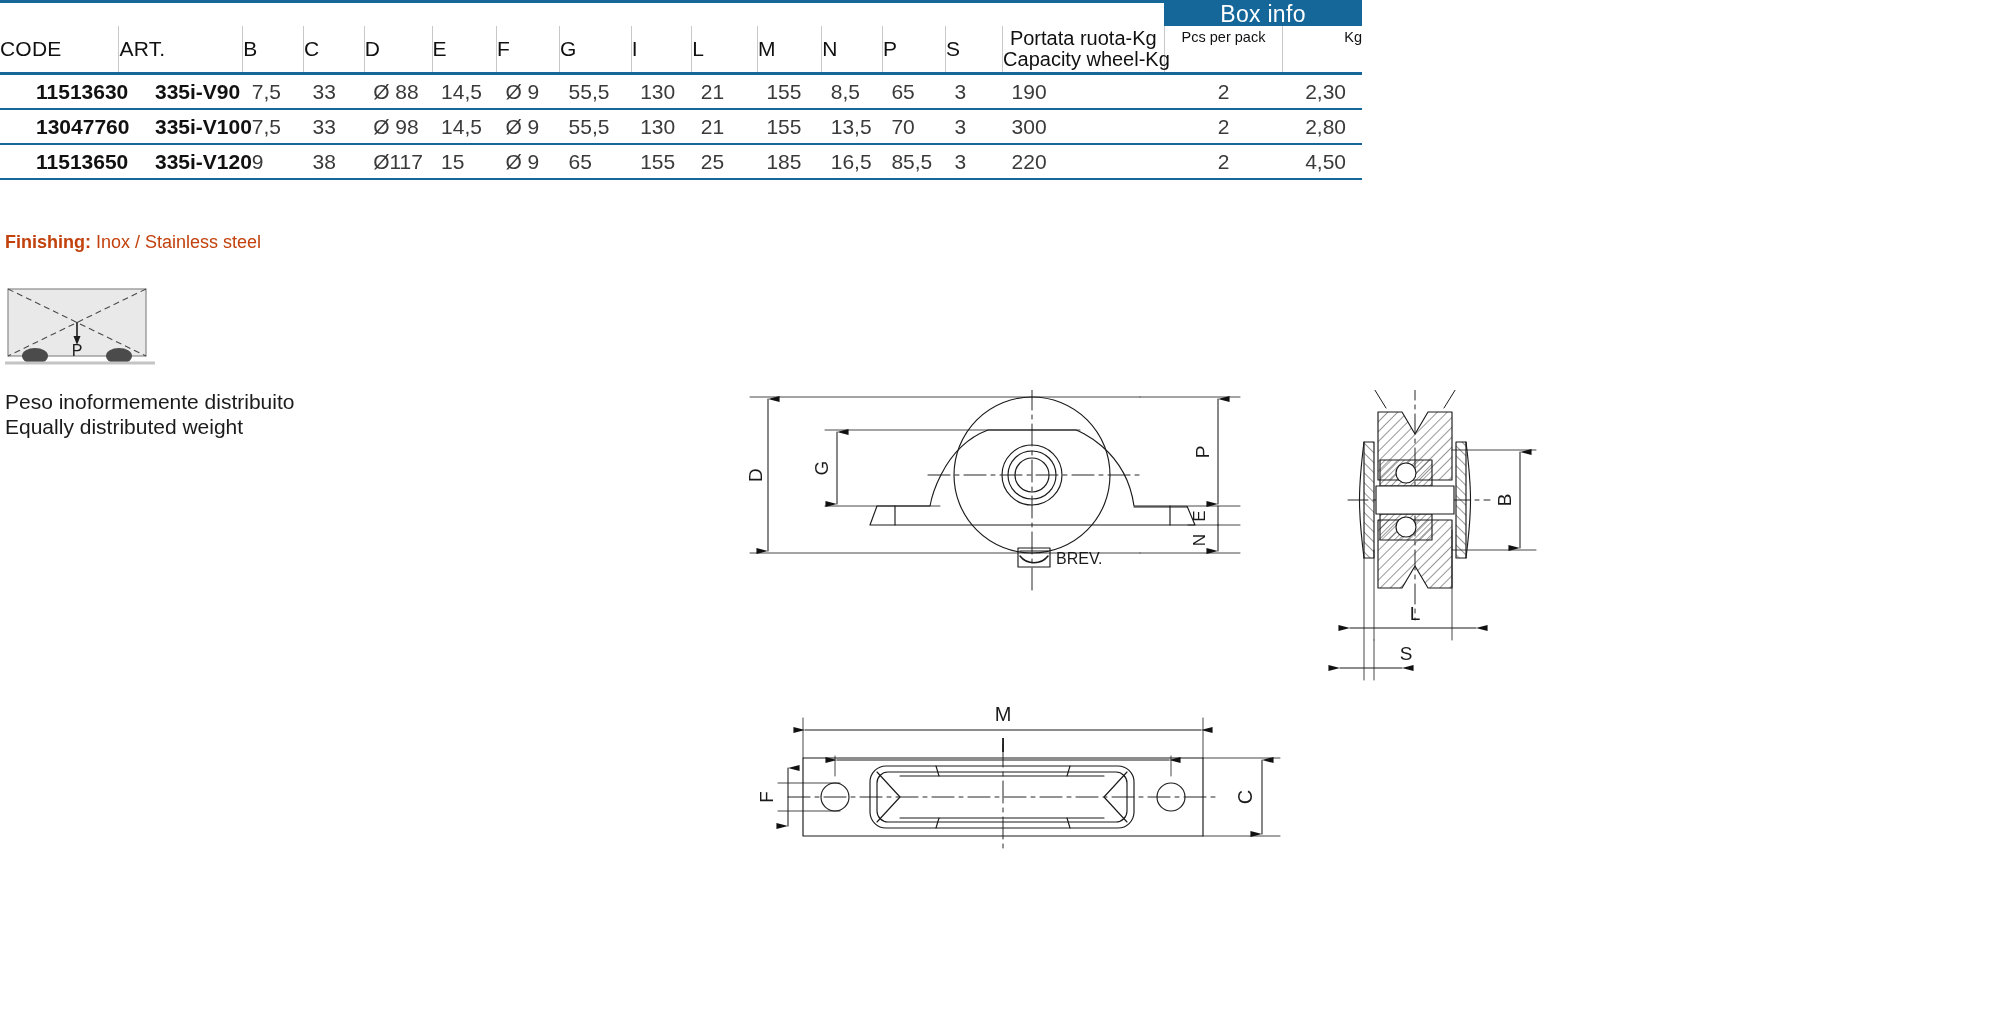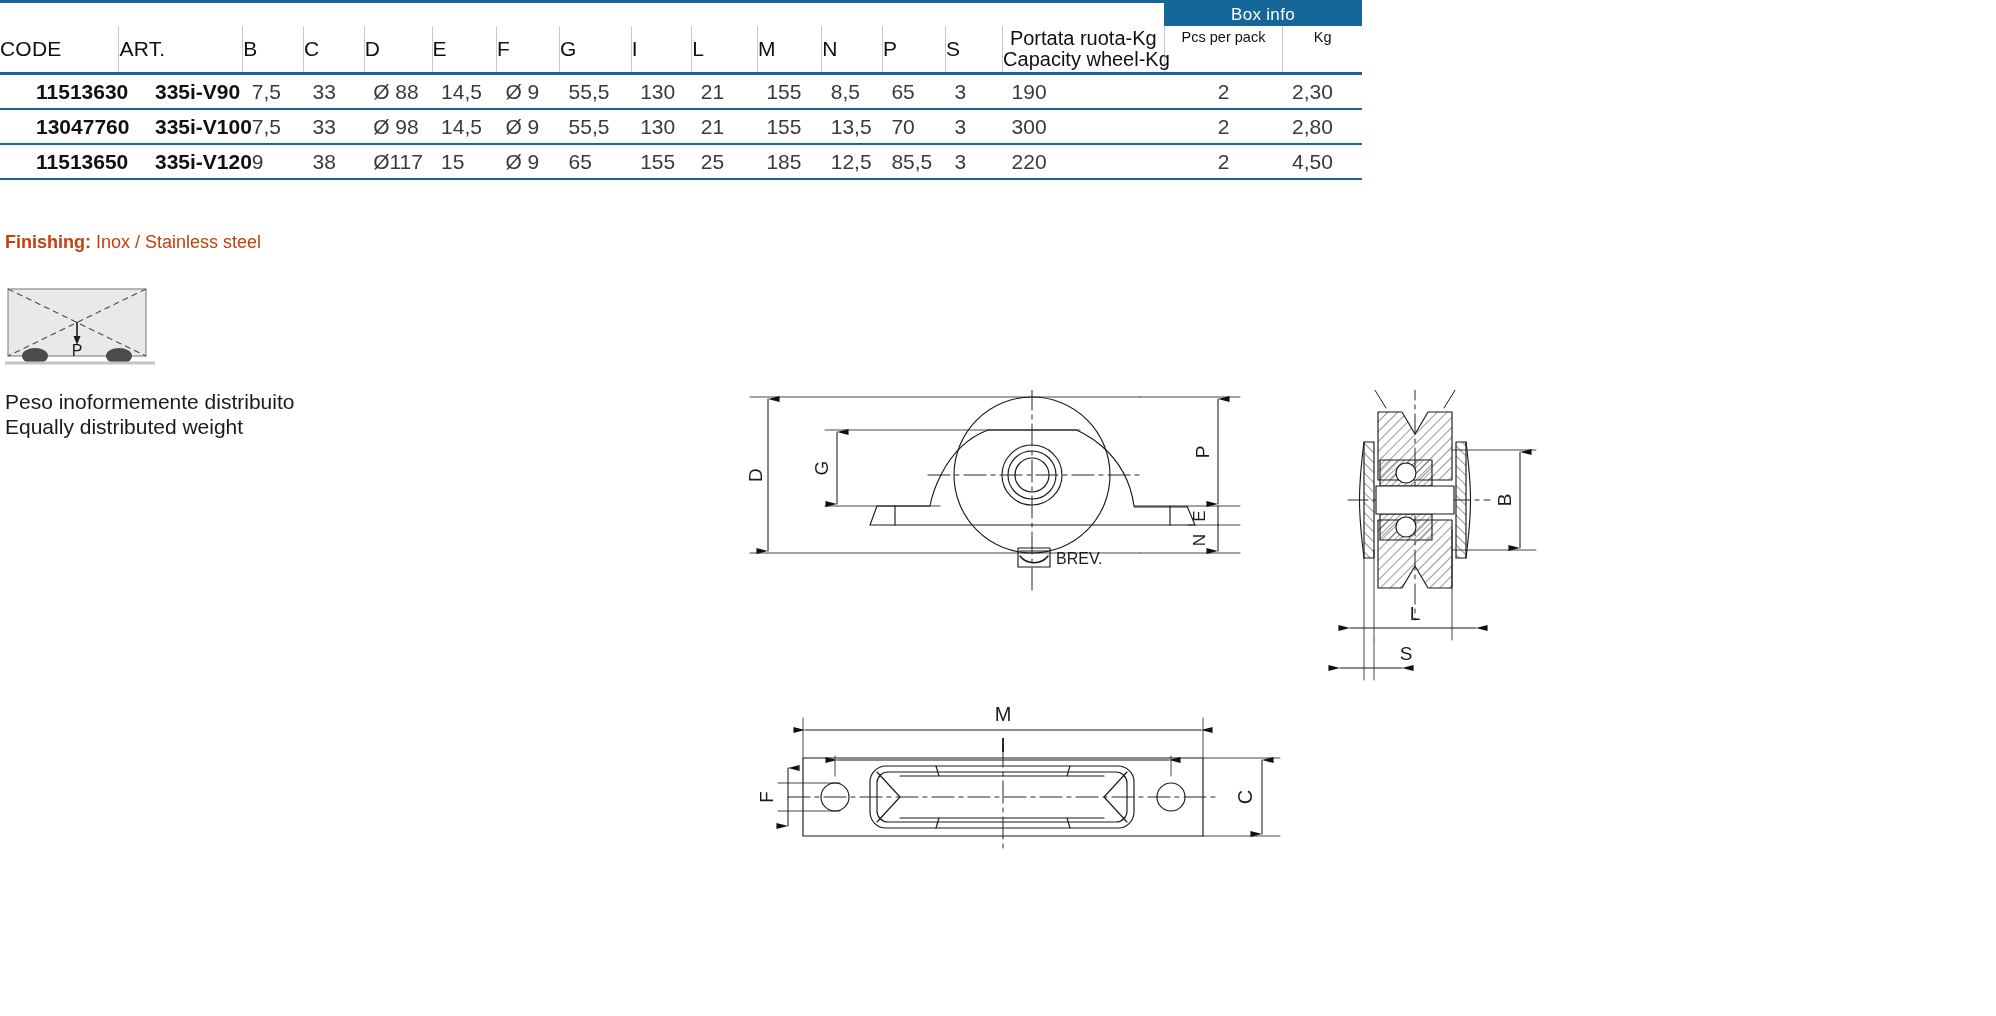--- a/index.html
+++ b/index.html
@@ -28,43 +28,43 @@
     white-space:nowrap;
   }
   .hdr-two{
     height:46px;border-right:1px solid #c9c9c9;
     padding-left:6px;line-height:1.05;
     font-size:20px;font-weight:bold;color:#111;
   }
   .hdr-two div{white-space:nowrap;}
   .boxinfo-title{
     background:#15679a;color:#ffffff;
-    font-size:17px;font-weight:bold;text-align:center;
+    font-size:23px;font-weight:bold;text-align:center;
     height:23px;line-height:23px;letter-spacing:.3px;
   }
   .boxinfo-sub{
     font-size:14.5px;font-weight:bold;color:#111;
     height:23px;line-height:23px;text-align:center;
     border-right:1px solid #c9c9c9;
   }
-  .boxinfo-sub.last{border-right:none;}
+  .boxinfo-sub.last{border-right:none;text-align:right;}
   .rule-top{border-top:3px solid #15679a;}
   .rule-blue{border-bottom:3px solid #15679a;}
   .rule-blue-thin{border-bottom:2px solid #15679a;}
 
   .data-row td{
     height:33px;font-size:21px;color:#333;
     padding-left:9px;white-space:nowrap;
   }
   .data-row td.code,.data-row td.art{
     font-weight:bold;color:#111;font-size:21px;padding-left:36px;
   }
   .data-row td.num{color:#3a3a3a;}
   .data-row td.centered{text-align:center;padding-left:0;}
-  .data-row td.kgcol{text-align:left;padding-right:16px;}
+  .data-row td.kgcol{text-align:right;padding-right:16px;}
 
   
   .finishing{
     position:absolute;left:5px;top:232px;font-size:18px;color:#c2410c;
     white-space:nowrap;
   }
   .finishing b{font-weight:bold;}
 
   
   .weight-wrap{position:absolute;left:5px;top:286px;width:185px;height:85px;}
@@ -181,21 +181,21 @@
     <td class="art">335i-V120</td>
     <td class="num">9</td>
     <td class="num">38</td>
     <td class="num">Ø117</td>
     <td class="num">15</td>
     <td class="num">Ø 9</td>
     <td class="num">65</td>
     <td class="num">155</td>
     <td class="num">25</td>
     <td class="num">185</td>
-    <td class="num">12,5</td>
+    <td class="num">16,5</td>
     <td class="num">85,5</td>
     <td class="num">3</td>
     <td class="num">220</td>
     <td class="num centered">2</td>
     <td class="num kgcol">4,50</td>
   </tr>
 </tbody>
   </table>
 
 <div class="finishing nosel">

